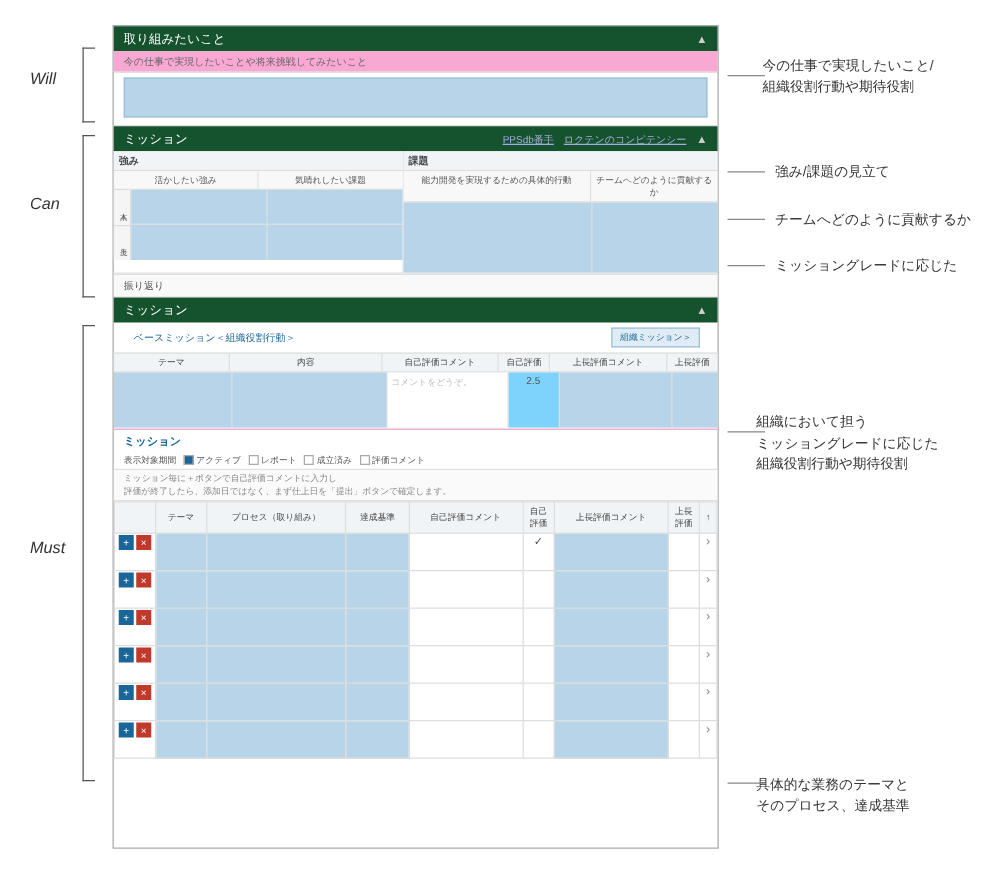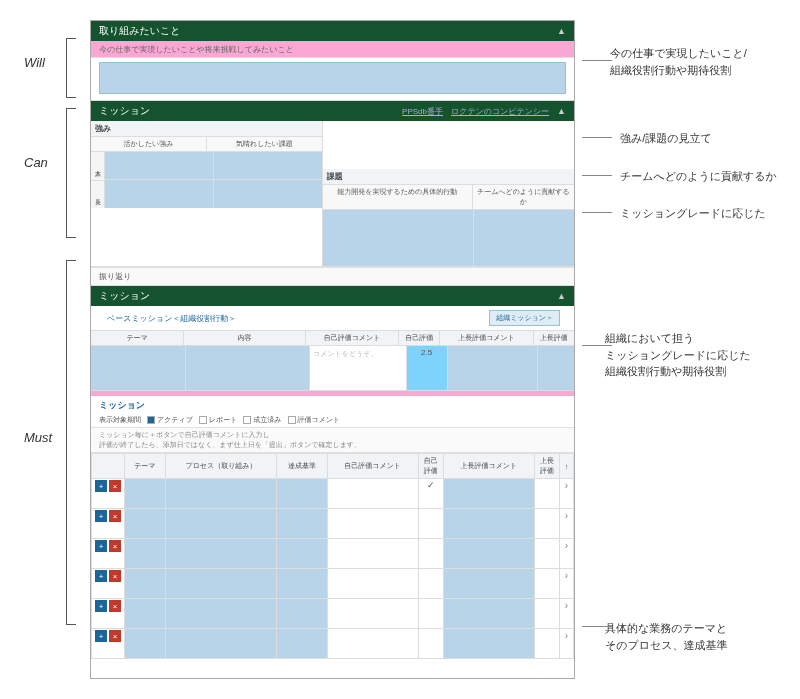--- a/index.html
+++ b/index.html
@@ -128,21 +128,21 @@
       background: #f9f9f9;
       border-top: 1px solid #e0e0e0;
     }
 
     
     .must-section {
     }
 
     .mission-section {
       padding: 0;
-      border-bottom: 5px solid #f9a8d4;
+      border-bottom: 1px solid #f9a8d4;
     }
 
     .mission-subtitle {
       font-size: 8px;
       color: #1a6699;
       padding: 2px 8px;
       cursor: pointer;
     }
 
     .edit-mission-btn {
@@ -327,21 +327,21 @@
               </div>
               <div style="display:flex; flex:1; min-height:28px;">
                 <div style="flex:1; background:#b8d4e8; border-right:1px solid #ddd;"></div>
                 <div style="flex:1; background:#b8d4e8;"></div>
               </div>
             </div>
           </div>
         </div>
 
         <div style="width:52%;">
-          <div style="background:#f0f4f7; padding:2px 4px; font-size:8px; color:#444; border-bottom:1px solid #ddd; font-weight:600;margin-top:48px;">課題</div>
+          <div style="background:#f0f4f7; padding:2px 4px; font-size:8px; color:#444; border-bottom:1px solid #ddd; font-weight:600;">課題</div>
           <div style="display:flex;">
             <div style="flex:1.5; font-size:7px; color:#555; padding:2px 3px; border-right:1px solid #ddd; text-align:center; background:#f8f8f8; border-bottom:1px solid #ddd;">能力開発を実現するための具体的行動</div>
             <div style="flex:1; font-size:7px; color:#555; padding:2px 3px; text-align:center; background:#f8f8f8; border-bottom:1px solid #ddd;">チームへどのように貢献するか</div>
           </div>
           <div style="display:flex; min-height:56px;">
             <div style="flex:1.5; background:#b8d4e8; border-right:1px solid #ddd;"></div>
             <div style="flex:1; background:#b8d4e8;"></div>
           </div>
         </div>
       </div>

